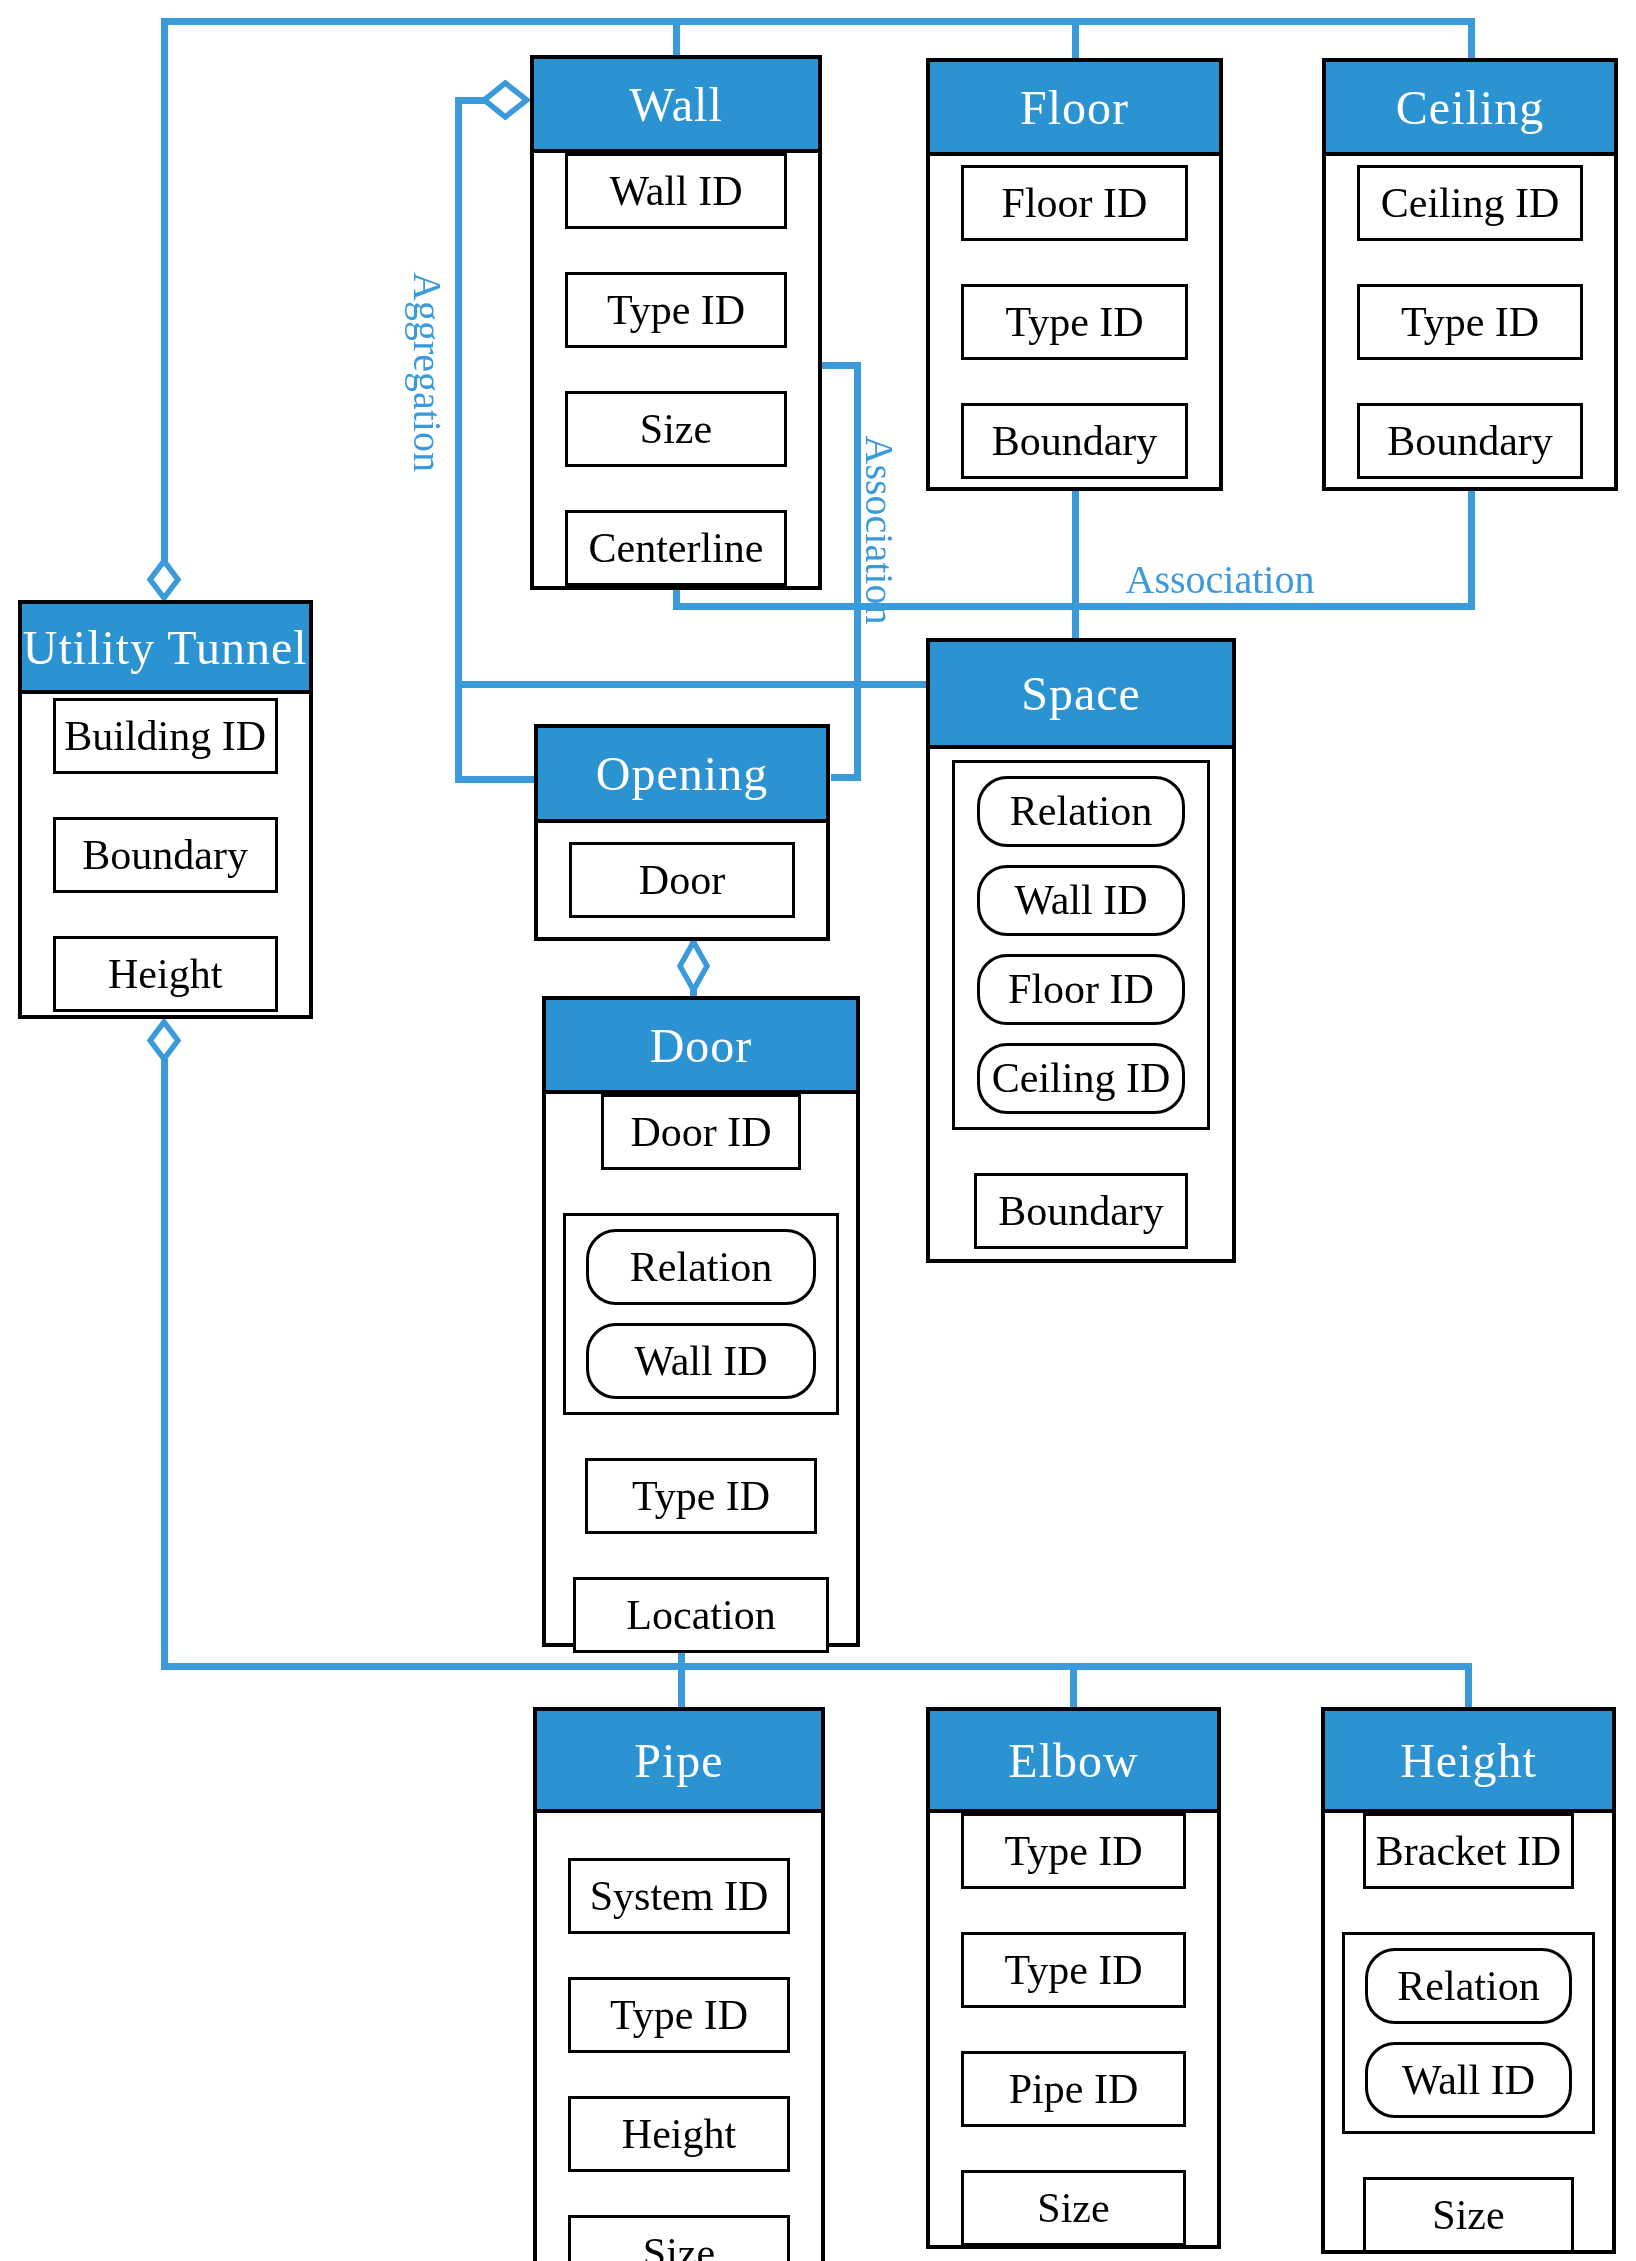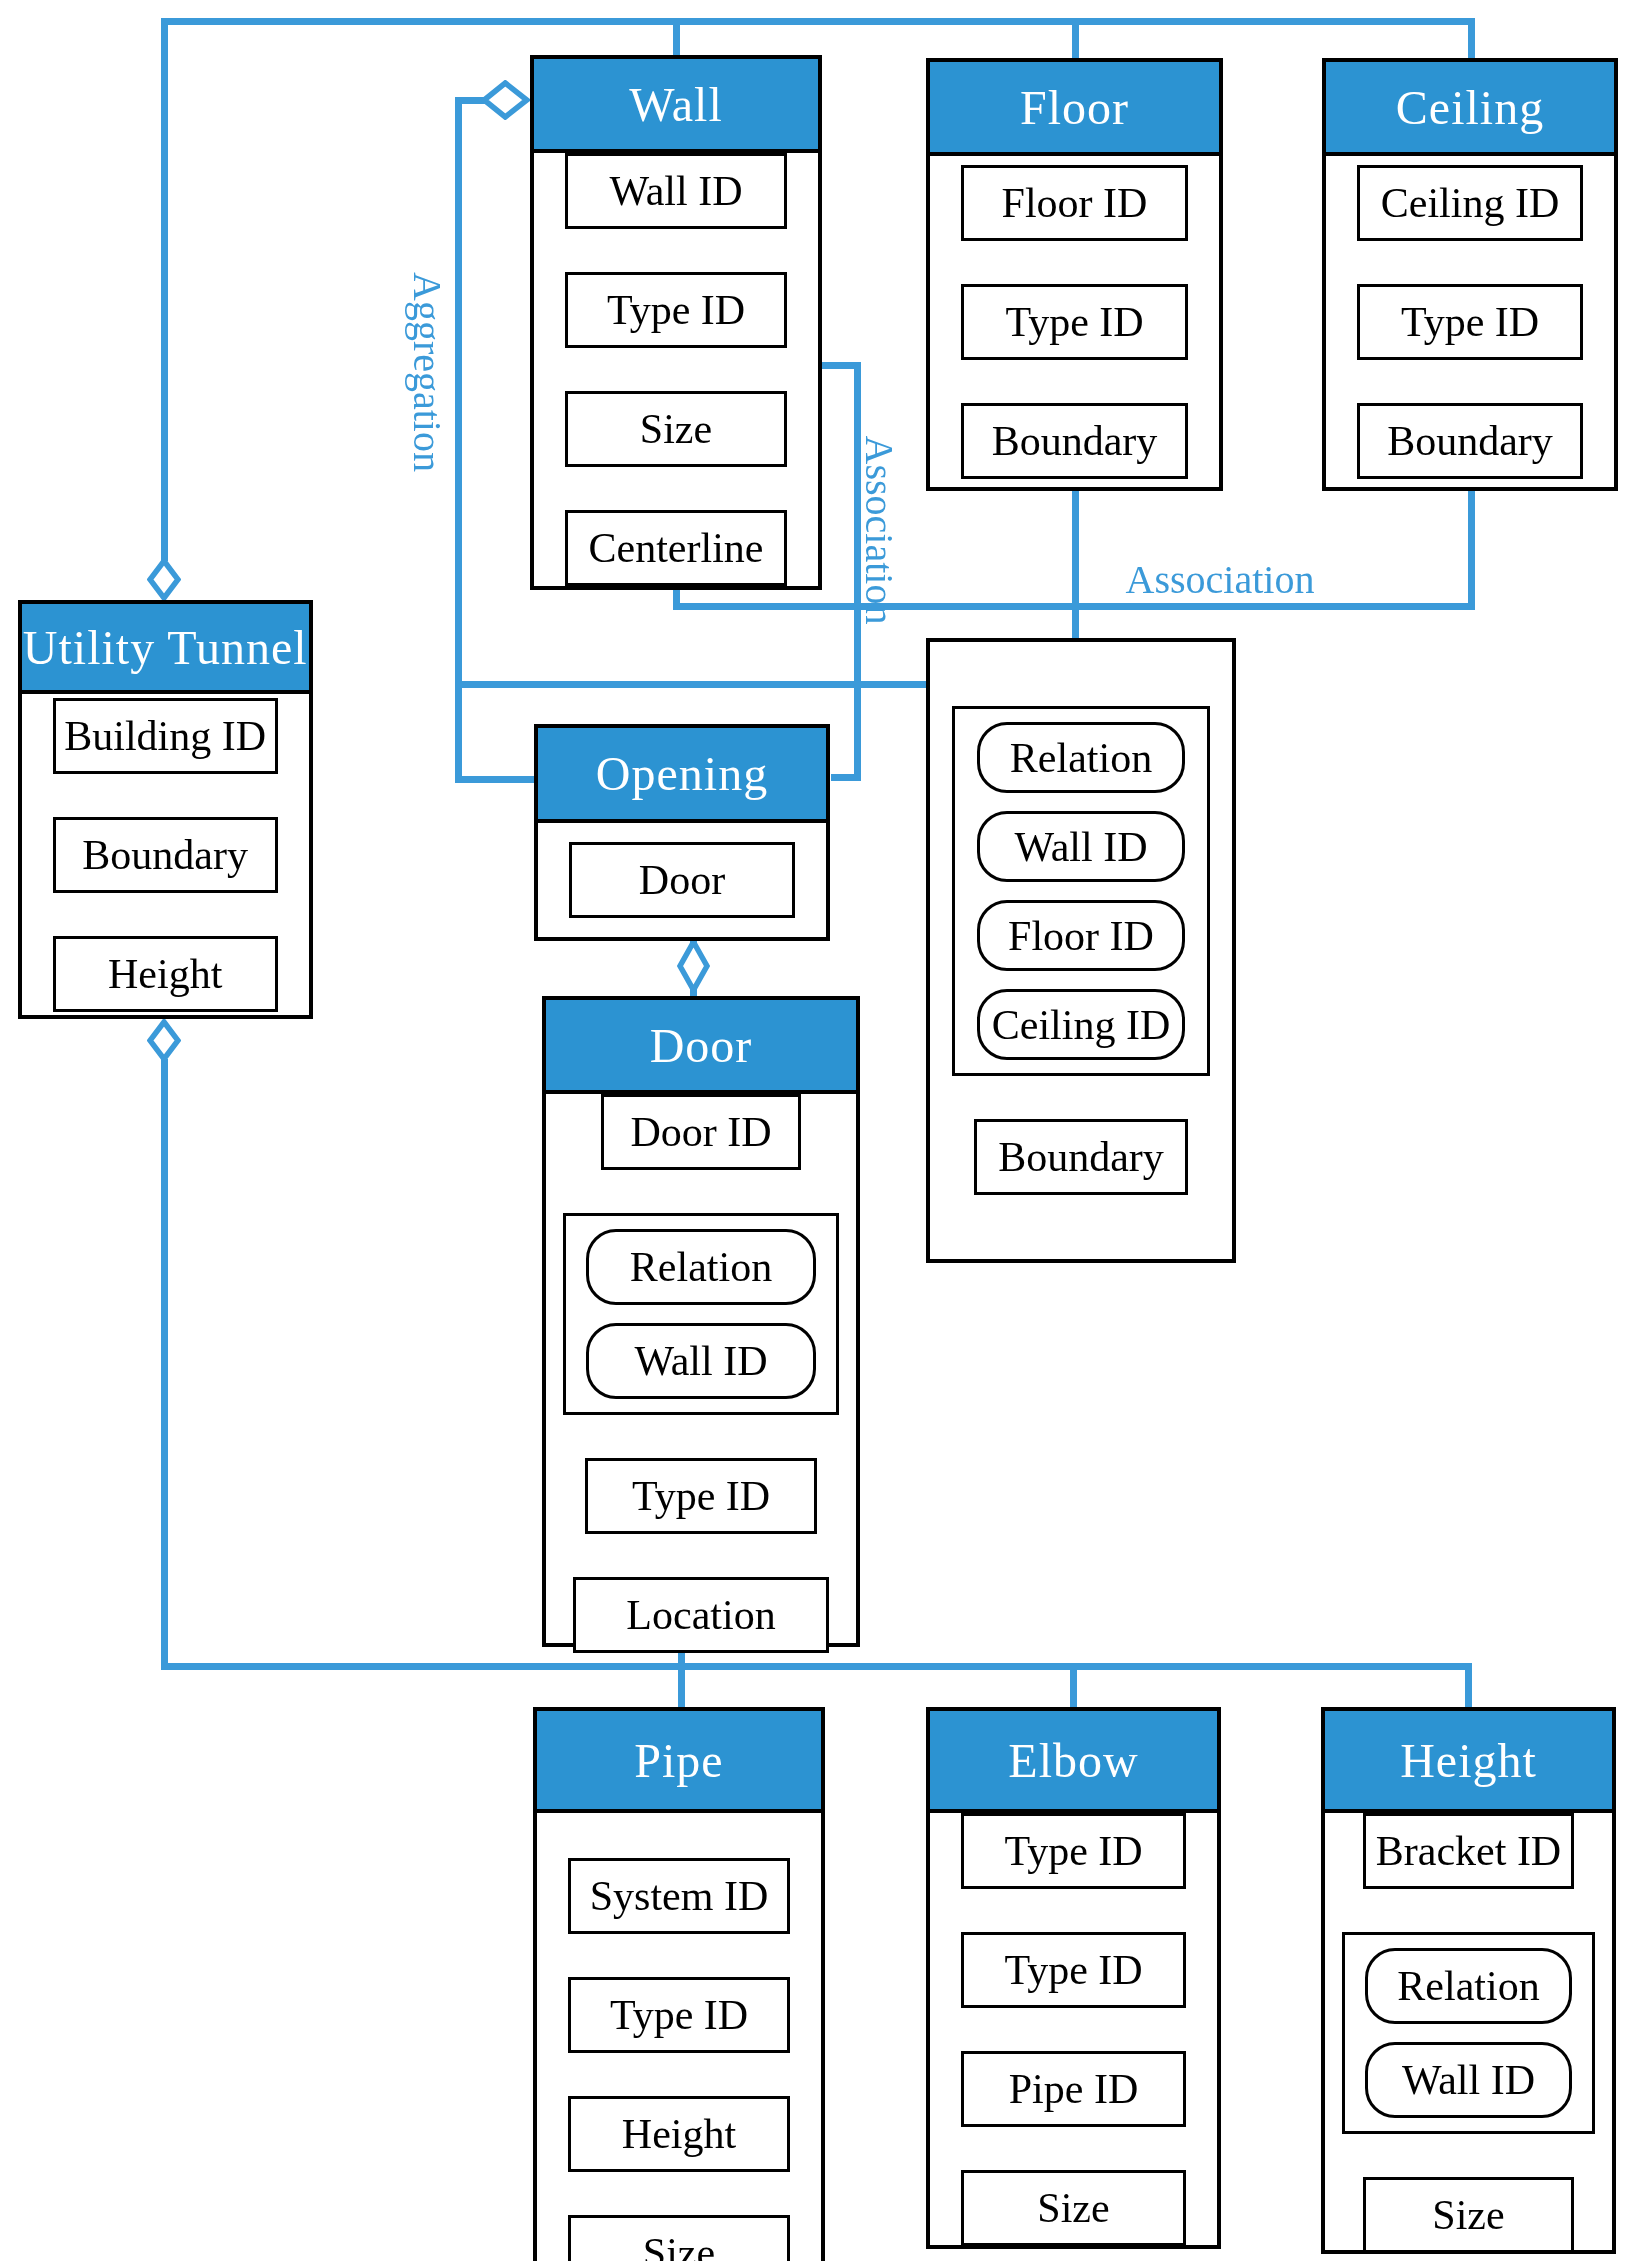--- a/index.html
+++ b/index.html
@@ -155,20 +155,21 @@
   <div class="entity" style="left:17.7px;top:600px;width:295px;height:419px;--hh:86px" data-name="entity-utility-tunnel">
     <div class="ehead" data-name="entity-utility-tunnel-title">Utility Tunnel</div>
     <div class="ebody">
       <div class="field" data-name="field-utility-tunnel-building-id">Building ID</div>
       <div class="field" data-name="field-utility-tunnel-boundary">Boundary</div>
       <div class="field" data-name="field-utility-tunnel-height">Height</div>
     </div>
   </div>
 
   <div class="entity" style="left:926px;top:638px;width:310px;height:625px;--hh:103px" data-name="entity-space">
+    <div class="ehead" data-name="entity-space-title">Space</div>
     <div class="ebody">
       <div class="fgroup" data-name="relation-group-space">
         <div class="field" data-name="field-space-relation">Relation</div>
         <div class="field" data-name="field-space-wall-id">Wall ID</div>
         <div class="field" data-name="field-space-floor-id">Floor ID</div>
         <div class="field" data-name="field-space-ceiling-id">Ceiling ID</div>
       </div>
       <div class="field" data-name="field-space-boundary">Boundary</div>
     </div>
   </div>

